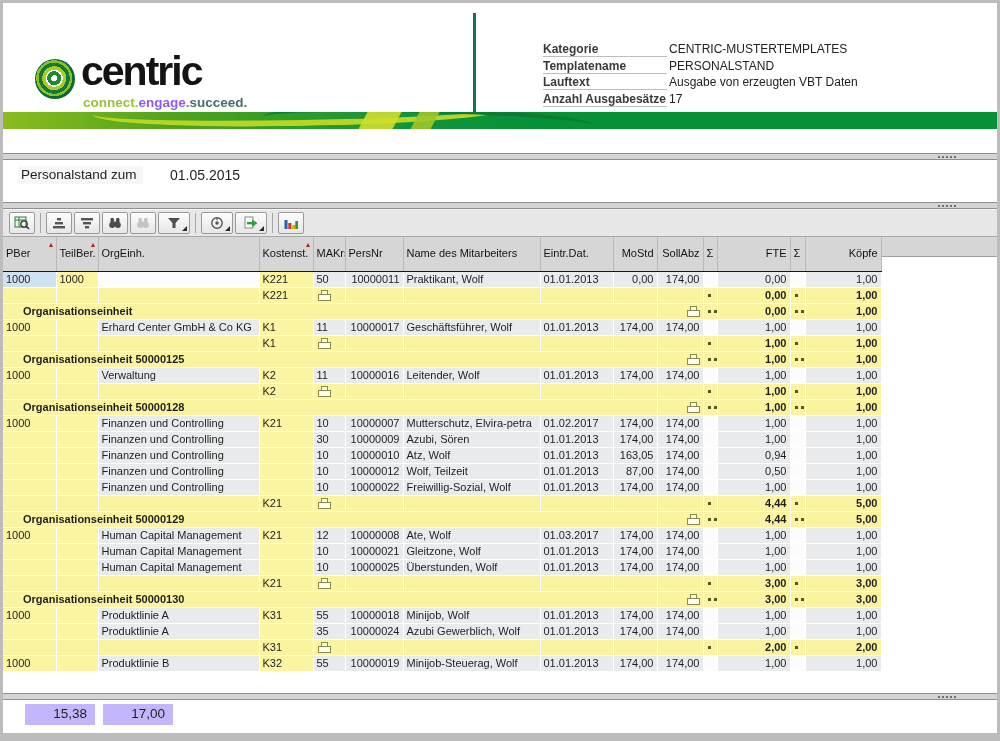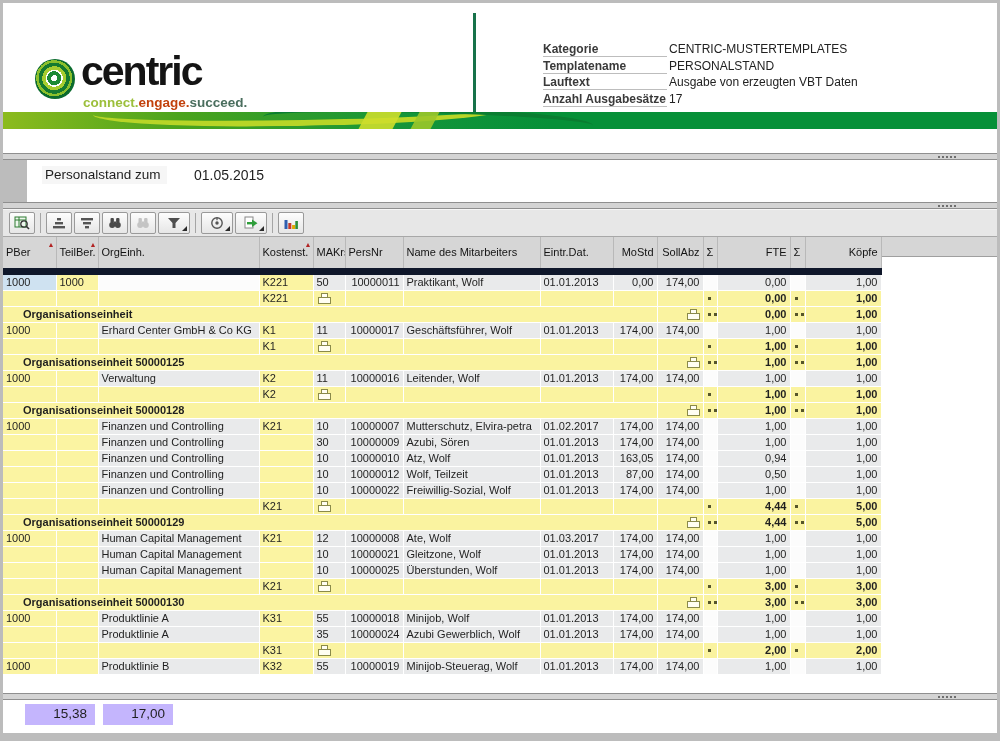--- a/index.html
+++ b/index.html
@@ -8,21 +8,21 @@
   .panel { position:absolute; left:3px; right:3px; background:#fff; }
 
   
   .hdr { top:3px; height:109px; }
   .logo-block { position:absolute; left:28px; top:42px; width:230px; }
   .swirl { position:absolute; left:4px; top:14px; width:40px; height:40px; border-radius:50%;
     background: radial-gradient(circle at 48% 48%, #ffffff 0 3px, #1d8a35 3px 7px, #ffffff 7px 8.5px,
       #a6cc2f 8.5px 12px, #157a30 12px 15.5px, #8bbf2c 15.5px 18px, #0b6b2e 18px 20px); }
   .logo-word { position:absolute; left:50px; top:6px; font-size:41px; font-weight:bold; letter-spacing:-2px; color:#141414; line-height:40px; }
   .tagline { position:absolute; left:52px; top:50px; font-size:13.5px; font-weight:bold; }
-  .tg-connect { color:#9cbf3b; } .tg-engage { color:#c2410c; } .tg-succeed { color:#4a6e5e; }
+  .tg-connect { color:#9cbf3b; } .tg-engage { color:#8b5cf6; } .tg-succeed { color:#4a6e5e; }
 
   .app-title { position:absolute; left:528px; top:5px; font-size:19px; font-weight:bold; color:#2aa05a; }
   .info-grid { position:absolute; left:528px; top:39px; font-size:12px;margin-left:12px; }
   .info-row { display:flex; height:16.5px; align-items:flex-start; }
   .info-label { width:124px; font-weight:bold; color:#3a3a3a; border-bottom:1px solid #bdbdbd; height:15px; }
   .info-value { color:#222; padding-left:2px; }
   .vline { position:absolute; left:470px; top:10px; width:3px; height:100px; background:#17724a; }
 
   
   .band { position:absolute; left:3px; right:3px; top:112px; height:17px; overflow:hidden;
@@ -37,39 +37,39 @@
   .gap-white { position:absolute; left:3px; right:3px; top:129px; height:24px; background:#fff; }
 
   
   .splitter { position:absolute; left:3px; right:3px; height:7px; background:#d4d4d4;
     border-top:1px solid #8f8f8f; border-bottom:1px solid #8f8f8f; }
   .sp1 { top:153px; } .sp2 { top:202px; } .sp3 { top:693px; }
   .dots { position:absolute; left:935px; top:2px; display:flex; gap:2px; }
   .dot { width:2px; height:2px; background:#6e6e6e; }
 
   
-  .sel { top:160px; height:42px;margin-left:24px; }
+  .sel { top:160px; height:42px; }
   .sel-label { position:absolute; left:15px; top:6px; font-size:13.5px; background:#f6f6f6; padding:1px 6px 2px 3px; }
   .sel-value { position:absolute; left:167px; top:7px; font-size:14px; }
 
   
   .toolbar { top:209px; height:28px; background:#e7e7e7; border-top:1px solid #f7f7f7; border-bottom:1px solid #a8a8a8;
     display:flex; align-items:center; padding-left:5px; }
   .tbtn { position:relative; width:26px; height:22px; margin:0 1px; display:flex; align-items:center; justify-content:center;
     background:linear-gradient(#fdfdfd,#e6e6e6); border:1px solid #9a9a9a; border-radius:2px; cursor:pointer; }
   .tbtn.wide { width:32px; }
   .dd { position:absolute; right:2px; bottom:2px; width:0; height:0; border-left:5px solid transparent; border-bottom:5px solid #2a2a2a; }
   .tsep { width:1px; height:20px; background:#a5a5a5; margin:0 4px; }
 
   
   .grid { top:237px; height:456px; overflow:hidden; }
   .grid-head-strip { position:absolute; top:0; left:0; right:0; height:20px; background:#d6d6d6; border-bottom:1px solid #9f9f9f; }
   table { border-collapse:collapse; table-layout:fixed; width:878px; font-size:11px; position:relative; }
   th, td { height:16px; padding:0 3px; overflow:hidden; white-space:nowrap; line-height:15px; }
-  thead th { height:34px; background:#d6d6d6; border-right:1px solid #b9b9b9; border-bottom:7px solid #0f172a;
+  thead th { height:34px; background:#d6d6d6; border-right:1px solid #b9b9b9; border-bottom:1px solid #0f172a;
     font-weight:normal; text-align:left; position:relative; color:#141414;margin-top:40px; }
   .sort-mark { position:absolute; top:0px; right:1px; font-size:7px; color:#b22222; }
   td { border-right:1px solid rgba(255,255,255,.95); border-bottom:1px solid #fff; }
   td.key { background:#fbf4a2; }
   td.cell { background:#e9eaeb; }
   td.empty { background:#fcfcfc; }
   td.lead { background:#cfe2f1; }
   tr.subtotal td { background:#faf3a0; }
   tr.group td { background:#faf3a0; border-top:1px solid #d8d2a8; }
   .num { text-align:right; }

